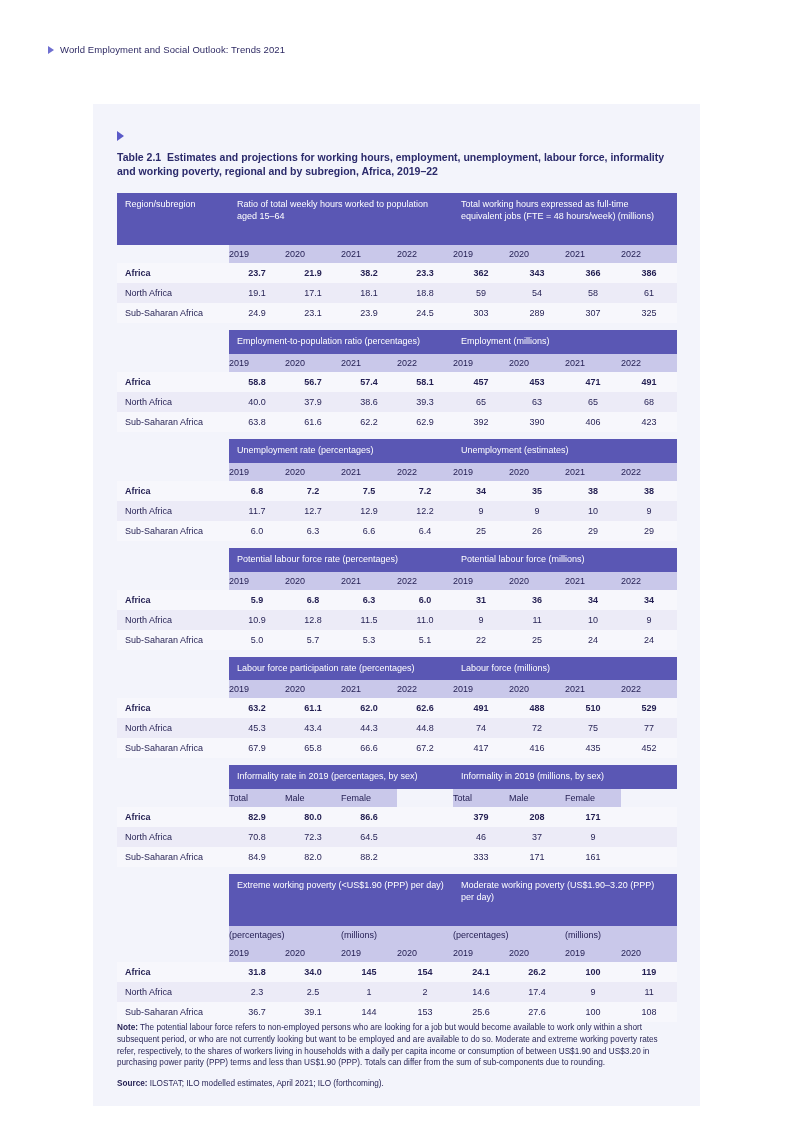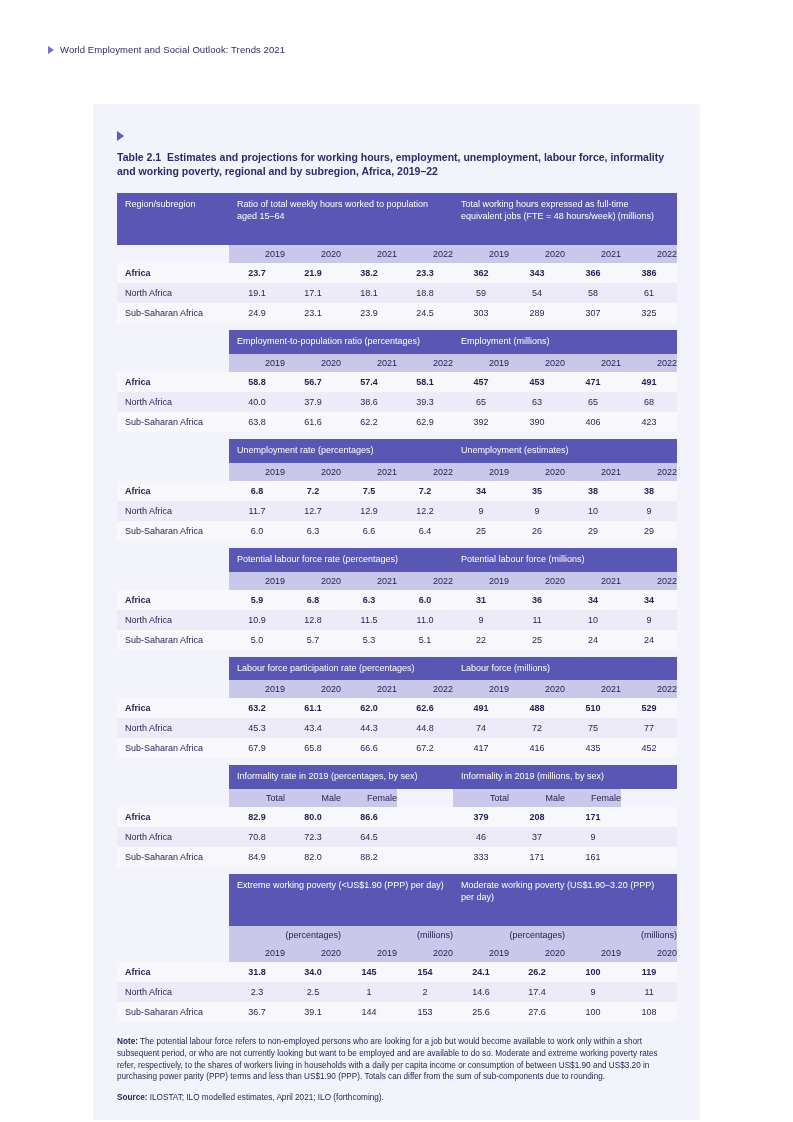--- a/index.html
+++ b/index.html
@@ -49,36 +49,36 @@
   
   col.c0{width:112px}
   col.cn{width:56px}
 
   .hdr{
     background:#5a57b4;color:#ffffff;font-size:9px;
     padding:6px 8px;line-height:1.32;vertical-align:top;font-weight:normal;margin-top:42px;
   }
   .hdr.tall{height:40px}
   .sub{
-    background:#c9c8ea;color:#262155;text-align:right;font-size:9px;
+    background:#c9c8ea;color:#262155;text-align:left;font-size:9px;
     padding:4px 0;
   }
   .blank{background:#f3f4fb;}
   .rowlabel{
     padding:5px 0 5px 8px;font-size:9px;color:#231f52;white-space:nowrap;
   }
   .rowlabel.bold{font-weight:bold;}
   .val{text-align:center;font-size:9px;color:#231f52;padding:5px 0;}
   .val.bold{font-weight:bold;}
   tr.band td{background:#ecebf7;}
   tr.white td{background:#f7f7fc;}
   tr.spacer td{height:7px;background:#f3f4fb;}
 
   .notes{
-    width:560px;margin-top:14px;font-size:8.2px;line-height:1.42;color:#231f52;
+    width:560px;font-size:8.2px;line-height:1.42;color:#231f52;
   }
   .notes b{font-weight:bold;}
   .source{margin-top:9px;font-size:8.2px;color:#231f52;}
 </style>
 </head>
 <body>
 
 <div class="page">
 
   <div class="runhead">

